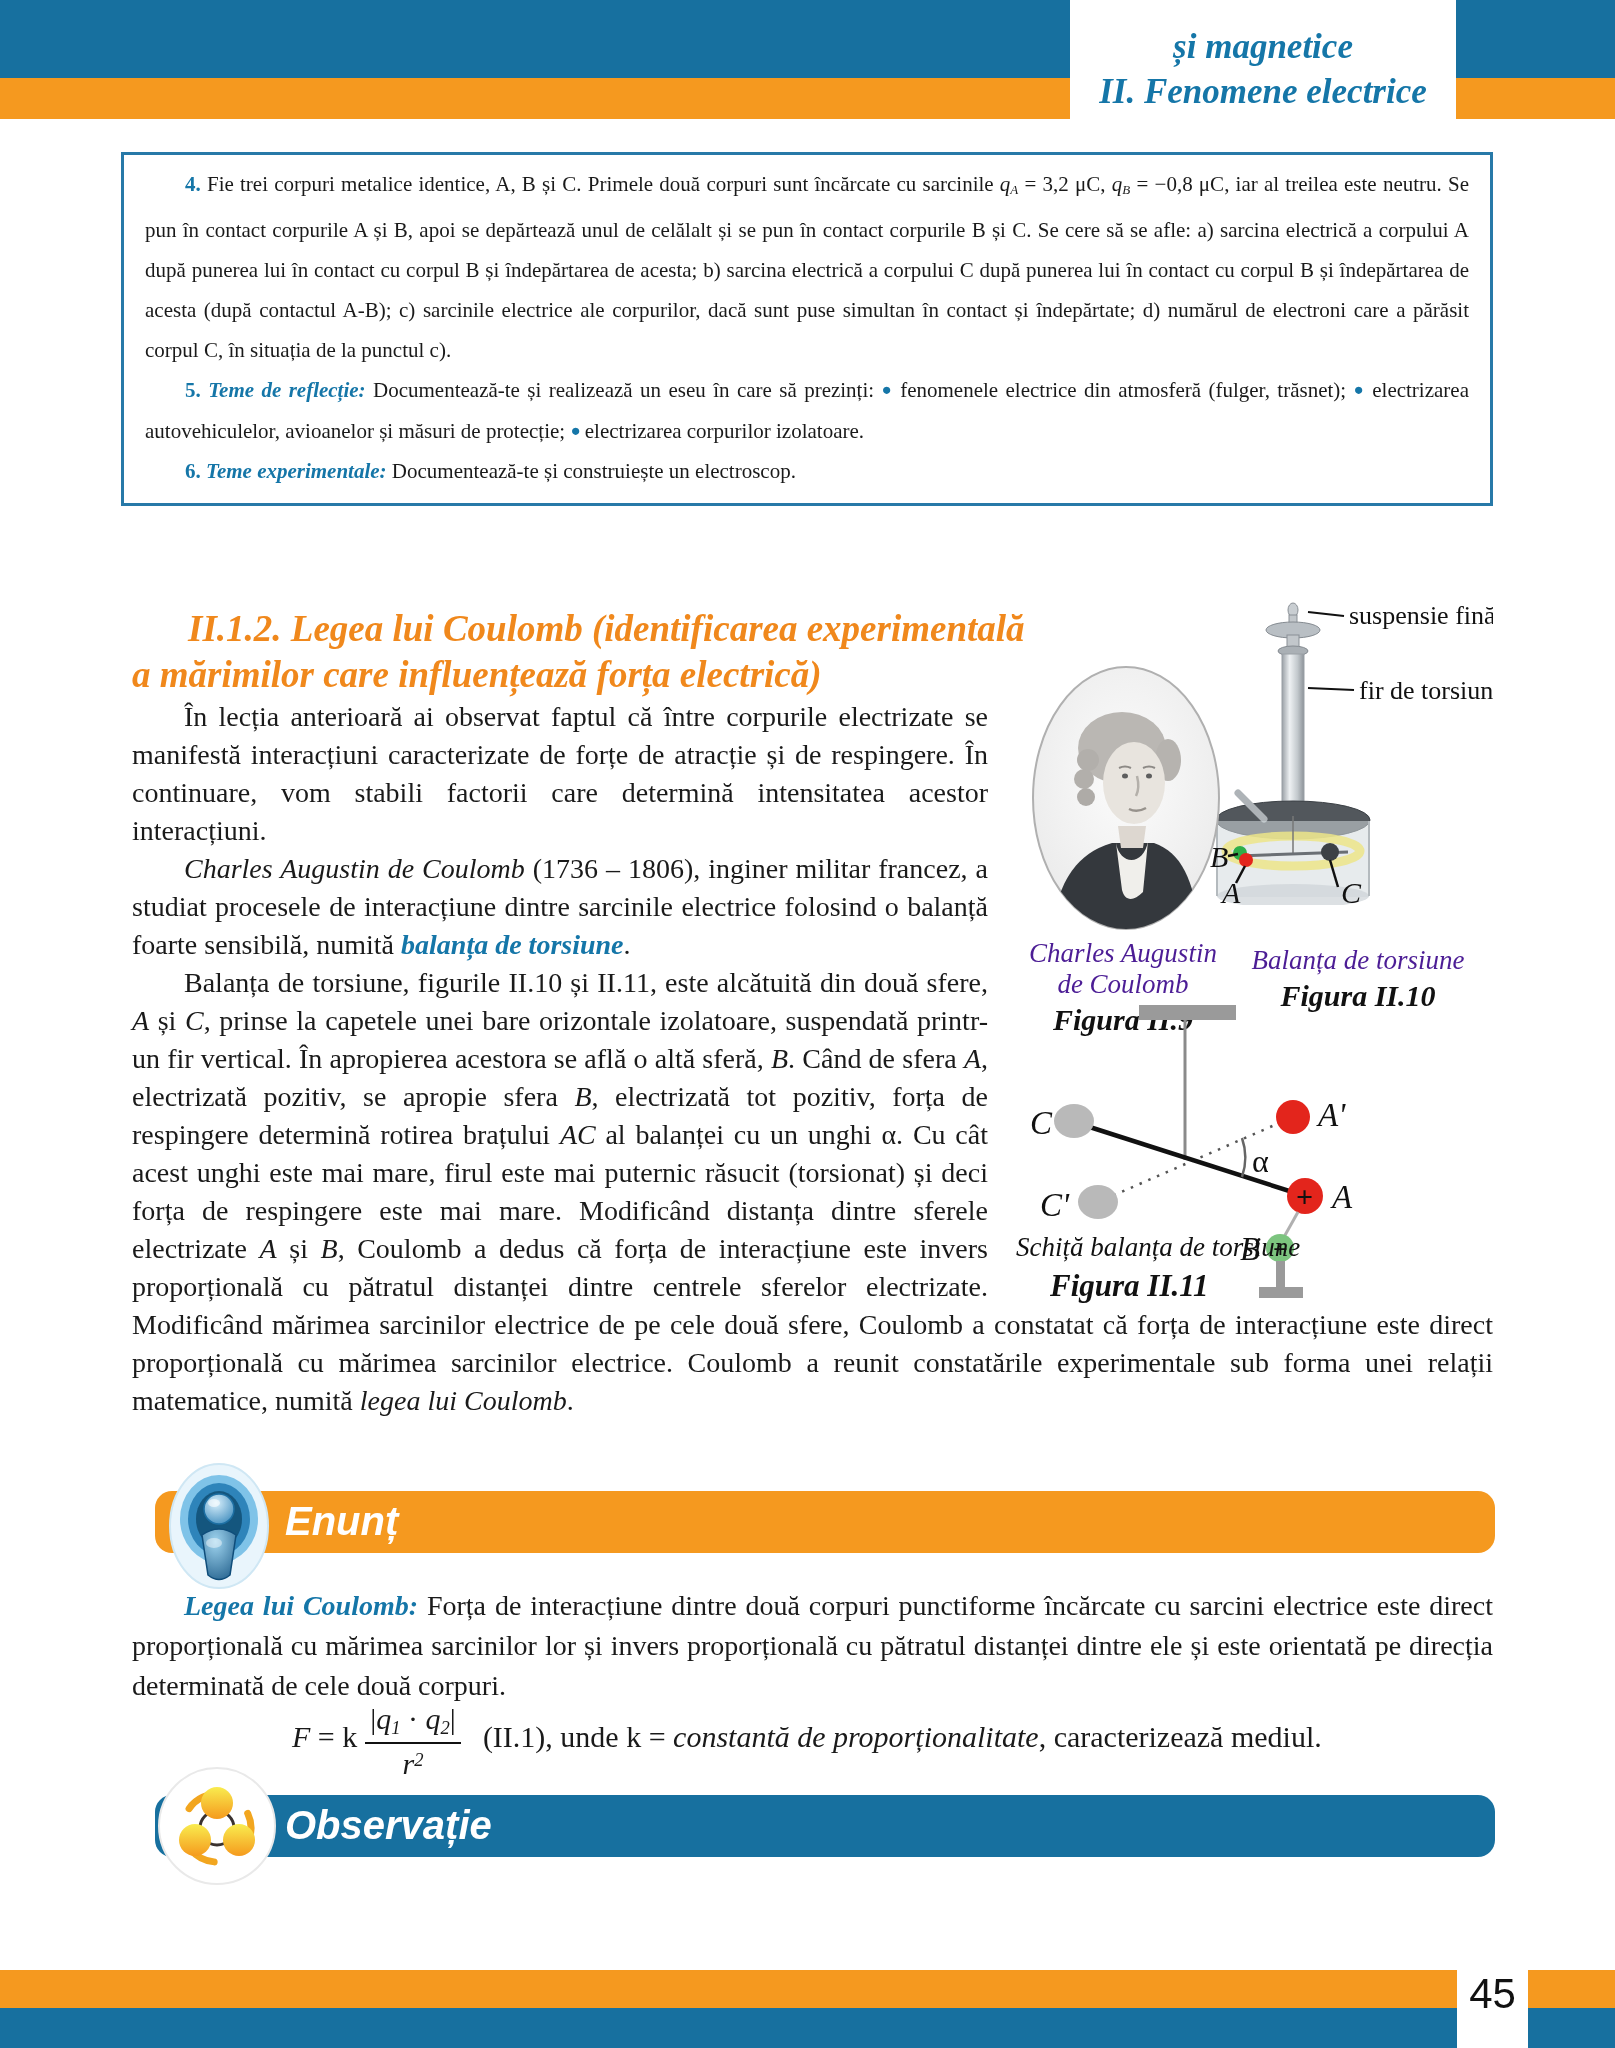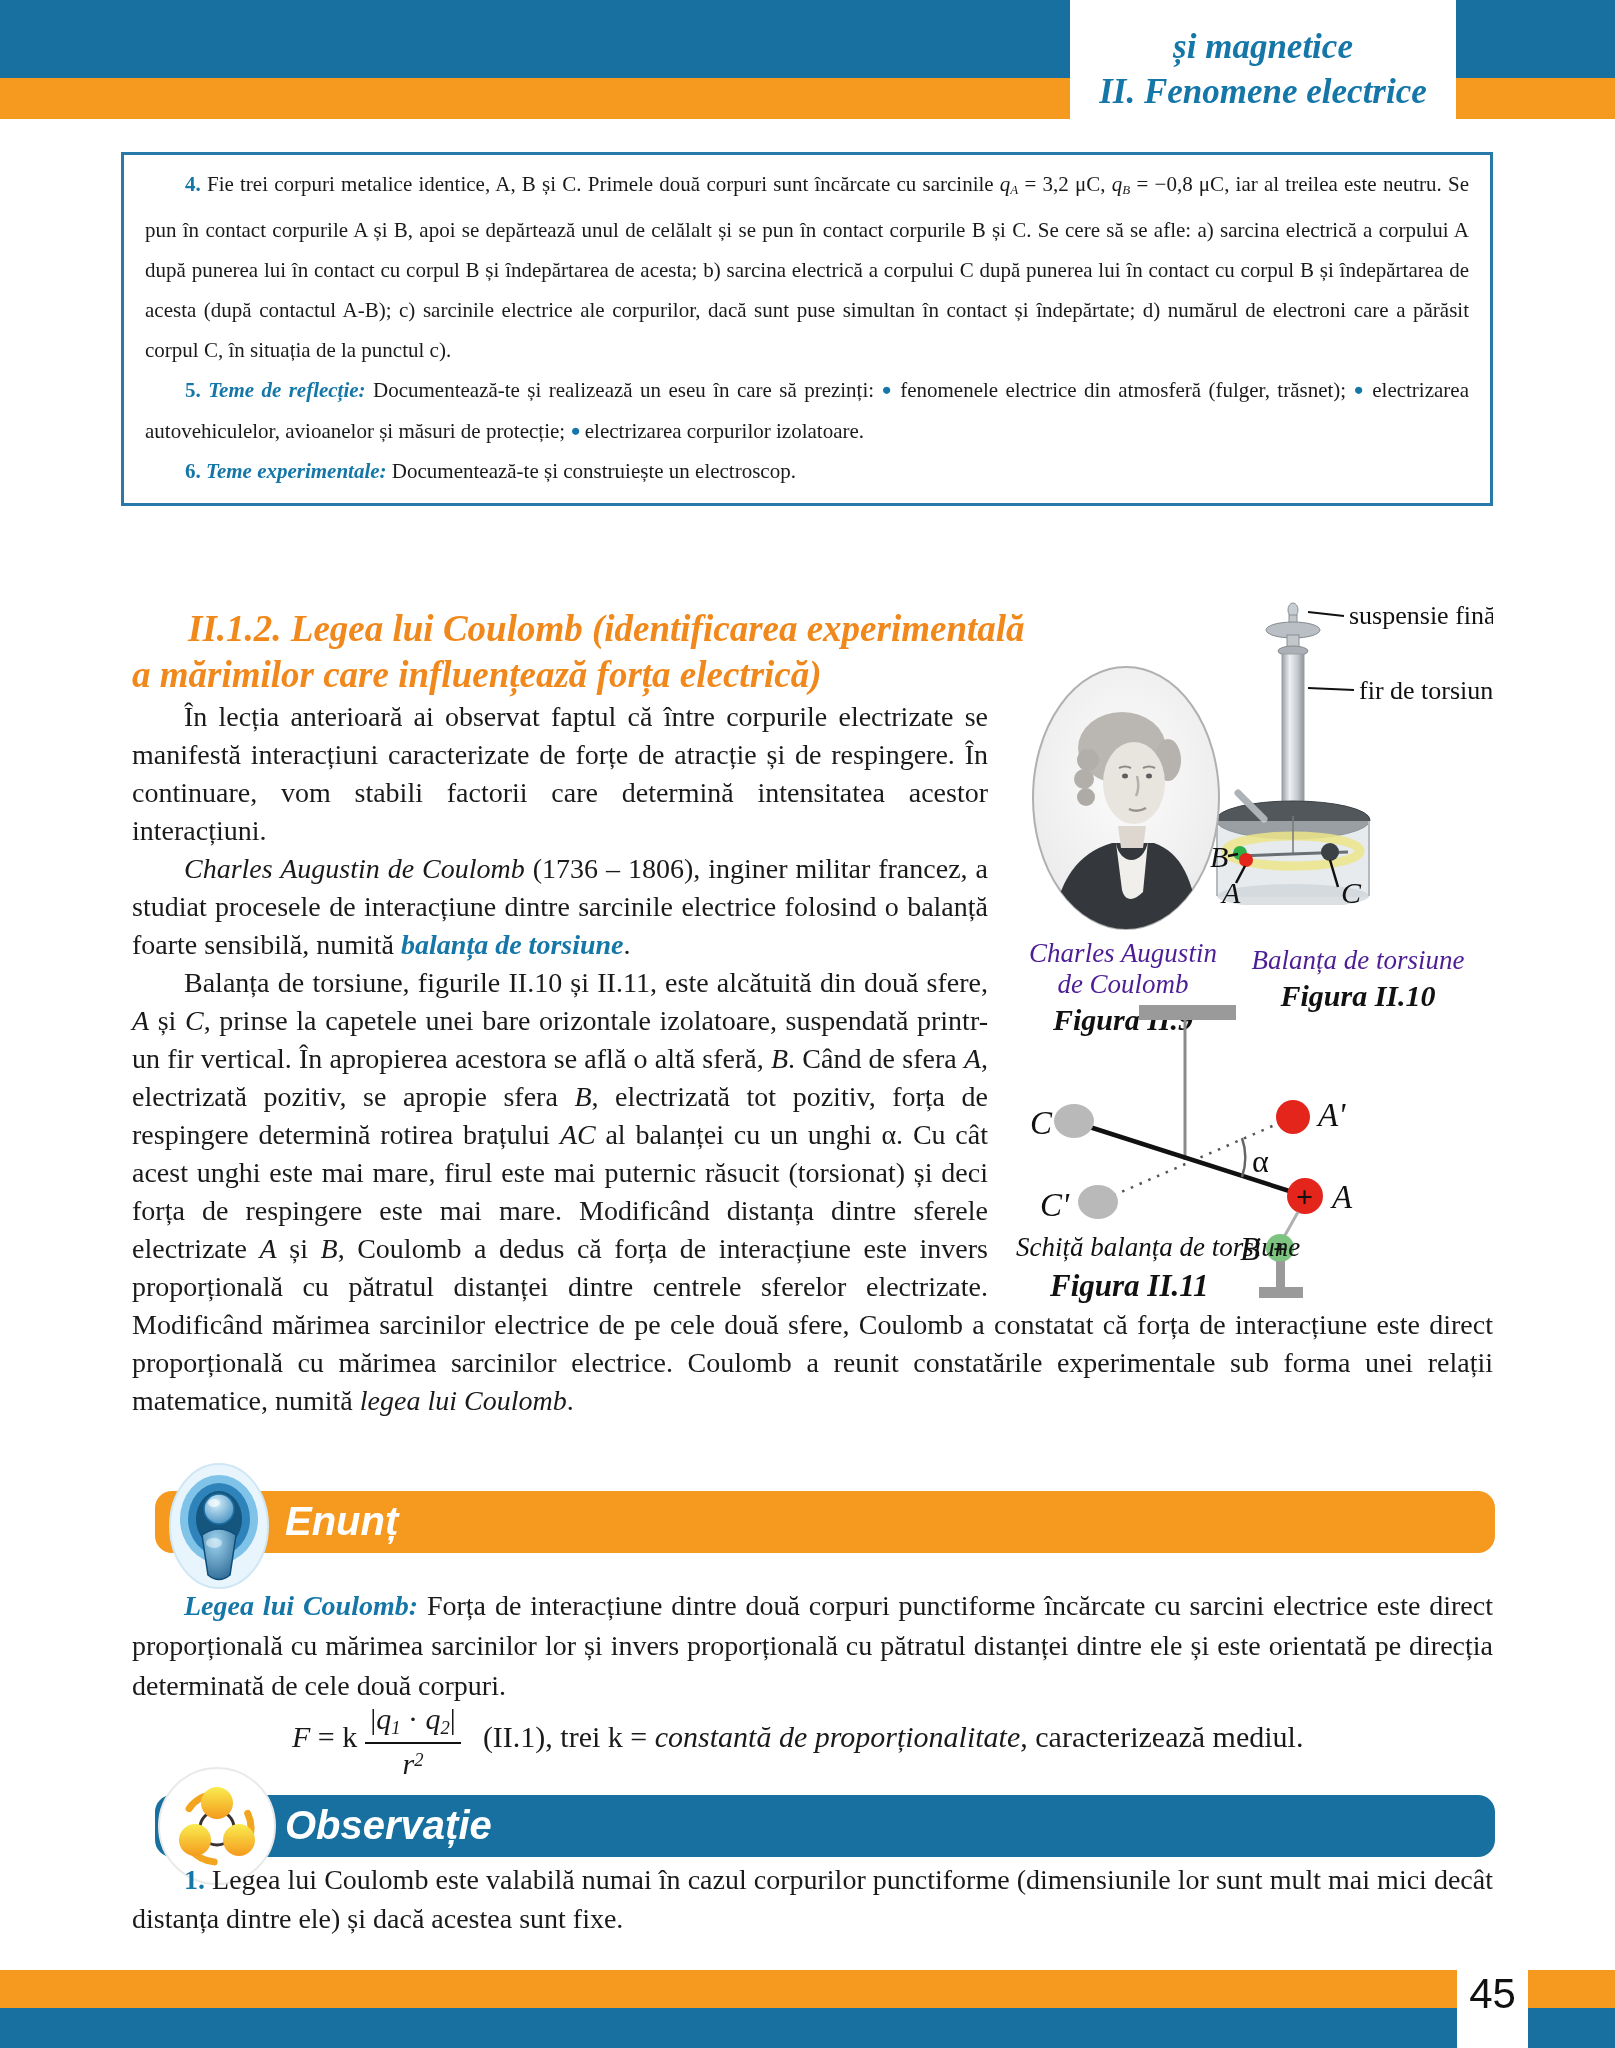--- a/index.html
+++ b/index.html
@@ -289,21 +289,21 @@
   </div>
 
   <p class="law"><span class="run-bi">Legea lui Coulomb: </span><span>Forța de interacțiune dintre două corpuri punctiforme încărcate cu sarcini electrice este direct proporțională cu mărimea sarcinilor lor și invers proporțională cu pătratul distanței dintre ele și este orientată pe direcția determinată de cele două corpuri.</span></p>
 
   <div class="formula">
     <span><span class="run-i">F</span><span> = k</span></span>
     <span class="frac">
       <span class="num"><span>|</span><span class="run-i">q</span><span class="run-sub">1</span><span> · </span><span class="run-i">q</span><span class="run-sub">2</span><span>|</span></span>
       <span class="den"><span class="run-i">r</span><span class="run-sup">2</span></span>
     </span>
-    <span style="margin-left:14px;"><span>(II.1), trei k = </span><span class="run-i">constantă de proporționalitate</span><span>, caracterizează mediul.</span></span>
+    <span style="margin-left:14px;"><span>(II.1), unde k = </span><span class="run-i">constantă de proporționalitate</span><span>, caracterizează mediul.</span></span>
   </div>
 
   <div class="banner banner-obs">
     <div class="banner-icon icon-obs">
       <svg width="120" height="120" viewBox="0 0 120 120">
         <defs>
           <linearGradient id="bioGrad" x1="0" y1="0" x2="0" y2="1">
             <stop offset="0" stop-color="#f9ec4f"></stop>
               <stop offset="1" stop-color="#f59a1d"></stop>
           </linearGradient>
@@ -313,21 +313,20 @@
         <circle cx="60" cy="62" r="34" fill="none" stroke="#f2a61f" stroke-width="7" stroke-dasharray="27 44" stroke-linecap="round" transform="rotate(-25 60 62)"></circle>
         <circle cx="60" cy="37" r="16" fill="url(#bioGrad)"></circle>
         <circle cx="82" cy="74" r="16" fill="url(#bioGrad)"></circle>
         <circle cx="38" cy="74" r="16" fill="url(#bioGrad)"></circle>
         <circle cx="60" cy="62" r="7" fill="#ffffff"></circle>
       </svg>
     </div>
     <div class="banner-label">Observație</div>
   </div>
 
-  <p class="note"><span class="run-num">1. </span><span>Legea lui Coulomb este valabilă numai în cazul corpurilor punctiforme (dimensiunile lor sunt mult mai mici decât distanța dintre ele) și dacă acestea sunt fixe.</span></p>
 
   <div class="bar ftr-orange"></div>
   <div class="bar ftr-blue"></div>
   <div class="pageno-box">
     <span>45</span>
   </div>
 
 </div>
 
 </body></html>

